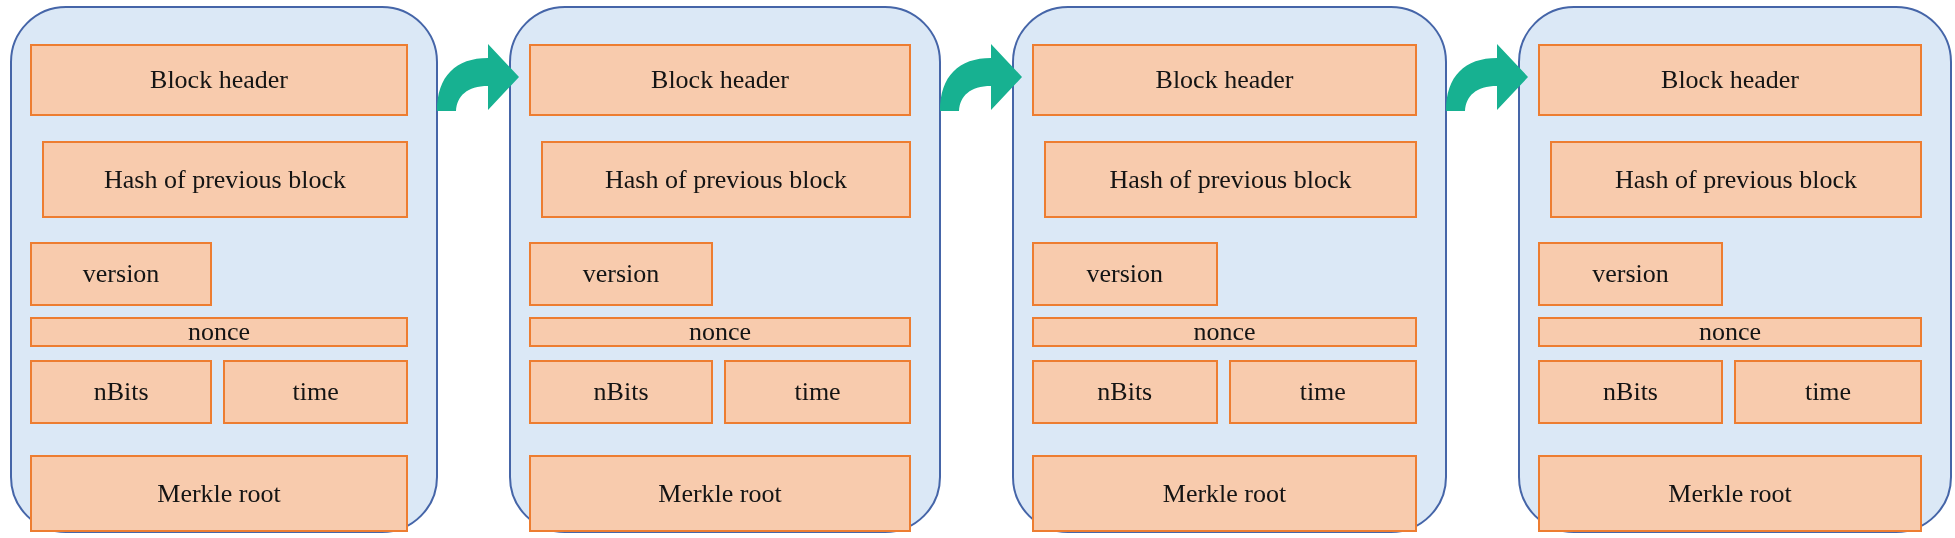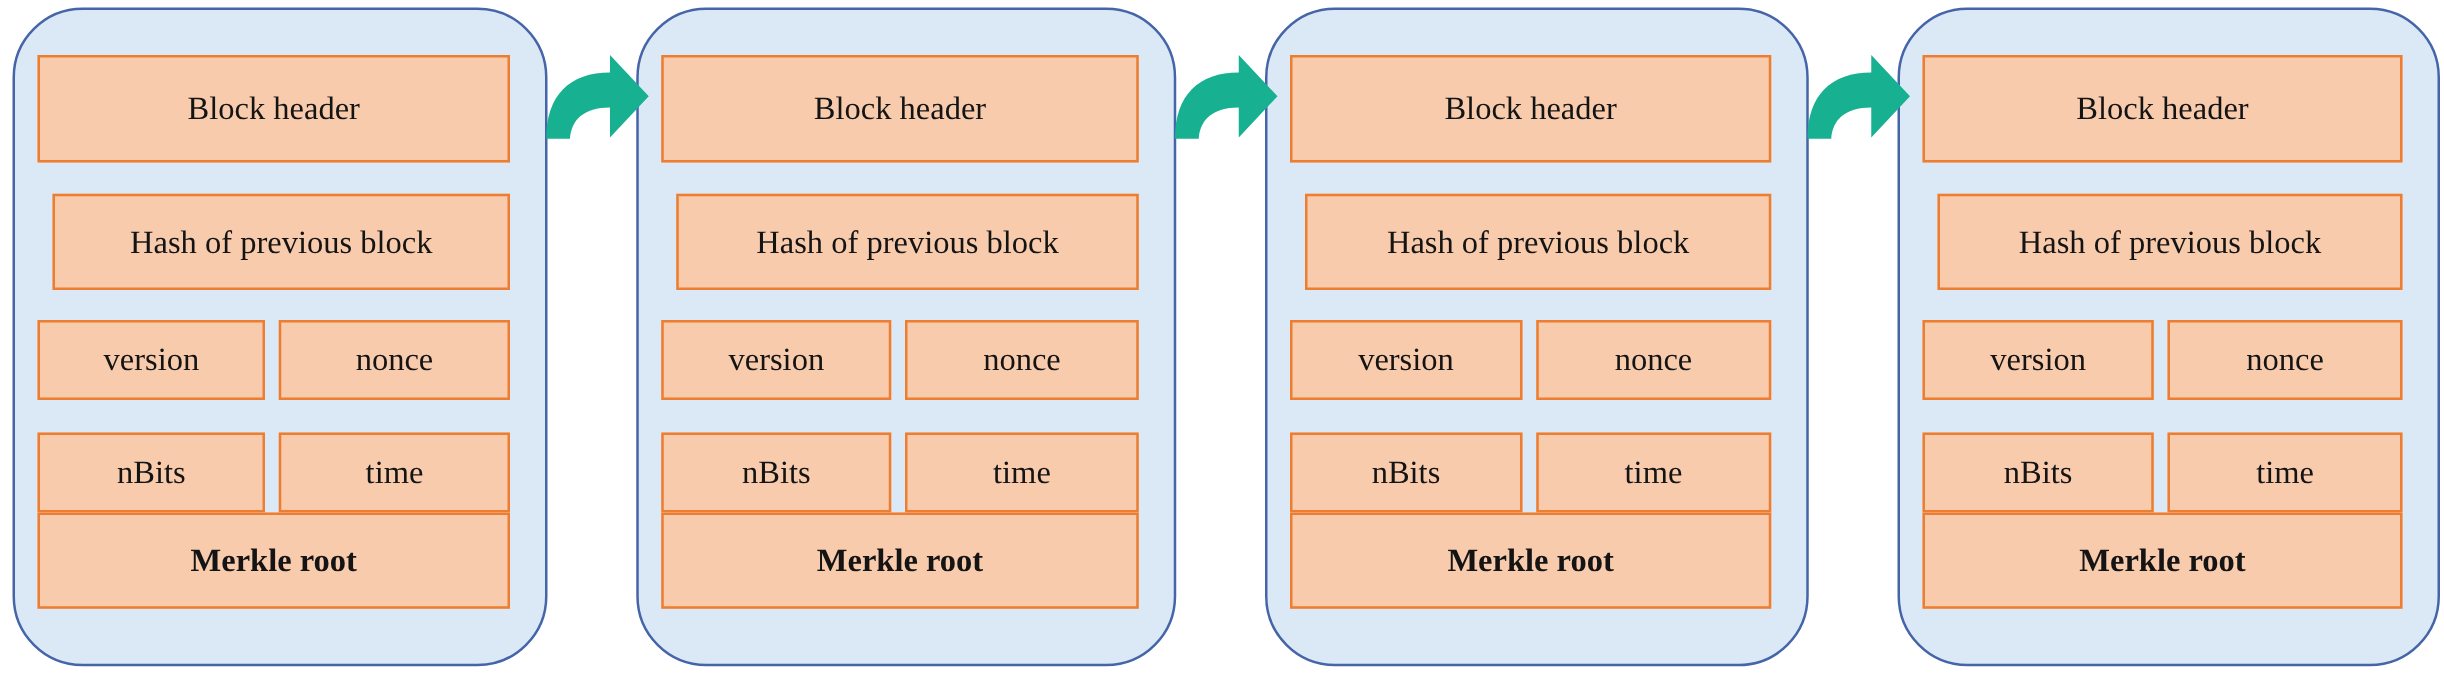--- a/index.html
+++ b/index.html
@@ -38,29 +38,29 @@
     background: var(--box-fill);
     border: 2px solid var(--box-border);
     display: flex;
     align-items: center;
     justify-content: center;
     font-size: 26px;
     line-height: 1;
     text-align: center;
     color: var(--text);
   }
-  .box-header { height: 86px; margin-bottom: 25px; }
+  .box-header { height: 72px; margin-bottom: 25px; }
   .box-hash   { height: 77px; margin-bottom: 24px; margin-left: 12px; }
   .row { display: flex; gap: 11px; }
-  .row-1 { margin-bottom: 26px; }
-  .row-2 { }
+  .row-1 { margin-bottom: 13px; flex-direction: column; }
+  .row-2 { margin-bottom: 31px; }
   .box-half { height: 64px; }
   .half-left  { width: 48.2%; }
   .half-right { flex: 1; font-family: Liberation Serif, serif; }
-  .box-merkle { height: 77px; font-weight: bold; }
+  .box-merkle { height: 77px; }
   .arrow {
     position: absolute;
     top: 42px;
     width: 84px;
     height: 70px;
     z-index: 5;
   }
   .arrow-1 { left: 436px; }
   .arrow-2 { left: 939px; }
   .arrow-3 { left: 1445px; }

